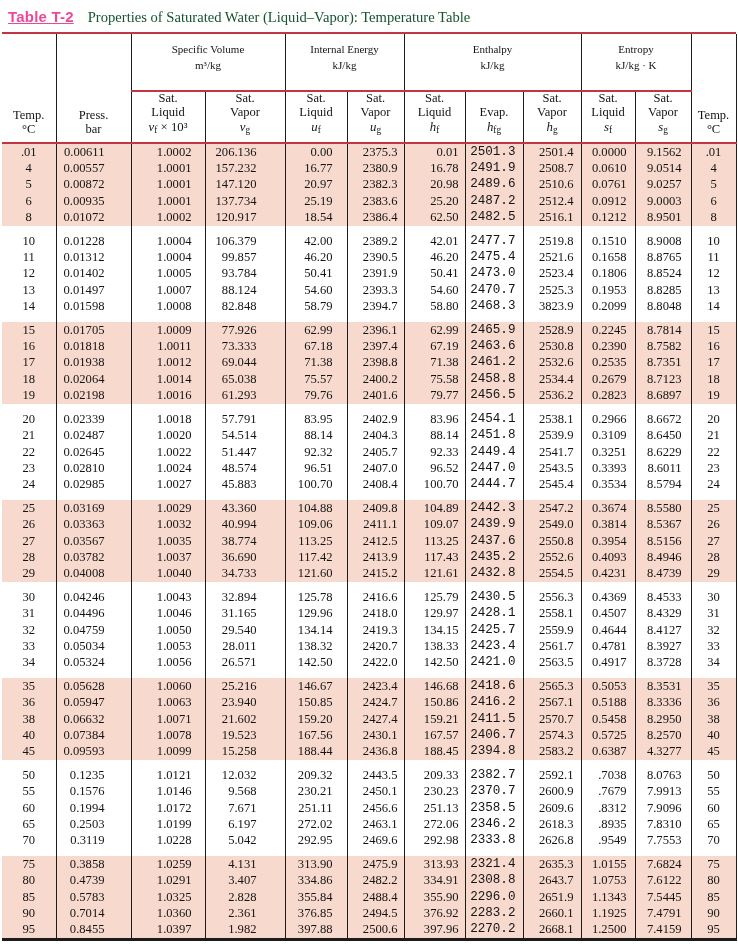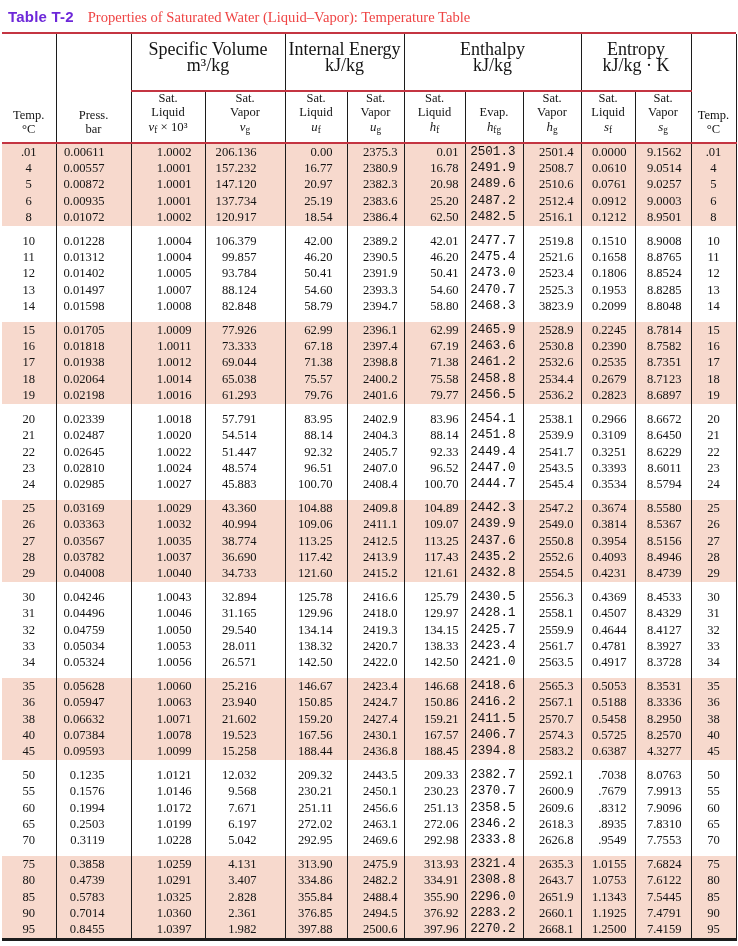--- a/index.html
+++ b/index.html
@@ -14,38 +14,38 @@
     font-family:"Liberation Serif", serif;overflow:hidden;
   }
   .page{padding:5px 0 0 2px;}
   .title-row{
     display:flex;align-items:baseline;gap:14px;
     padding:3px 0 6px 6px;border-bottom:2px solid var(--rule);
     width:734px;
   }
   .tag{
     font-family:"Liberation Sans", sans-serif;font-weight:bold;
-    font-size:15px;color:#6d28d9;letter-spacing:.2px;white-space:nowrap;
+    font-size:15px;color:#ec4899;letter-spacing:.2px;white-space:nowrap;text-decoration:underline;
   }
-  .ttl{font-size:14.6px;color:#ef4444;}
+  .ttl{font-size:14.6px;color:#14532d;}
   table{
     border-collapse:collapse;table-layout:fixed;width:734px;
     border-right:1px solid var(--line);
     border-bottom:3px solid var(--line);
   }
   th,td{font-weight:normal;}
   thead th{
     border-left:1px solid var(--line);
     text-align:center;font-size:12.5px;line-height:15px;
   }
   thead tr:first-child th:first-child{border-left:none;}
   th.grp{
     vertical-align:top;padding-top:7px;height:57px;
     border-bottom:2px solid var(--rule);
-    font-size:18px;line-height:16px;
+    font-size:11px;line-height:16px;
   }
   th.rs{
     vertical-align:bottom;padding-bottom:5px;
     border-bottom:2px solid var(--rule);
     line-height:14.5px;
   }
   th.sub{
     vertical-align:bottom;padding-bottom:4px;height:45px;
     border-bottom:2px solid var(--rule);
     line-height:13.8px;

